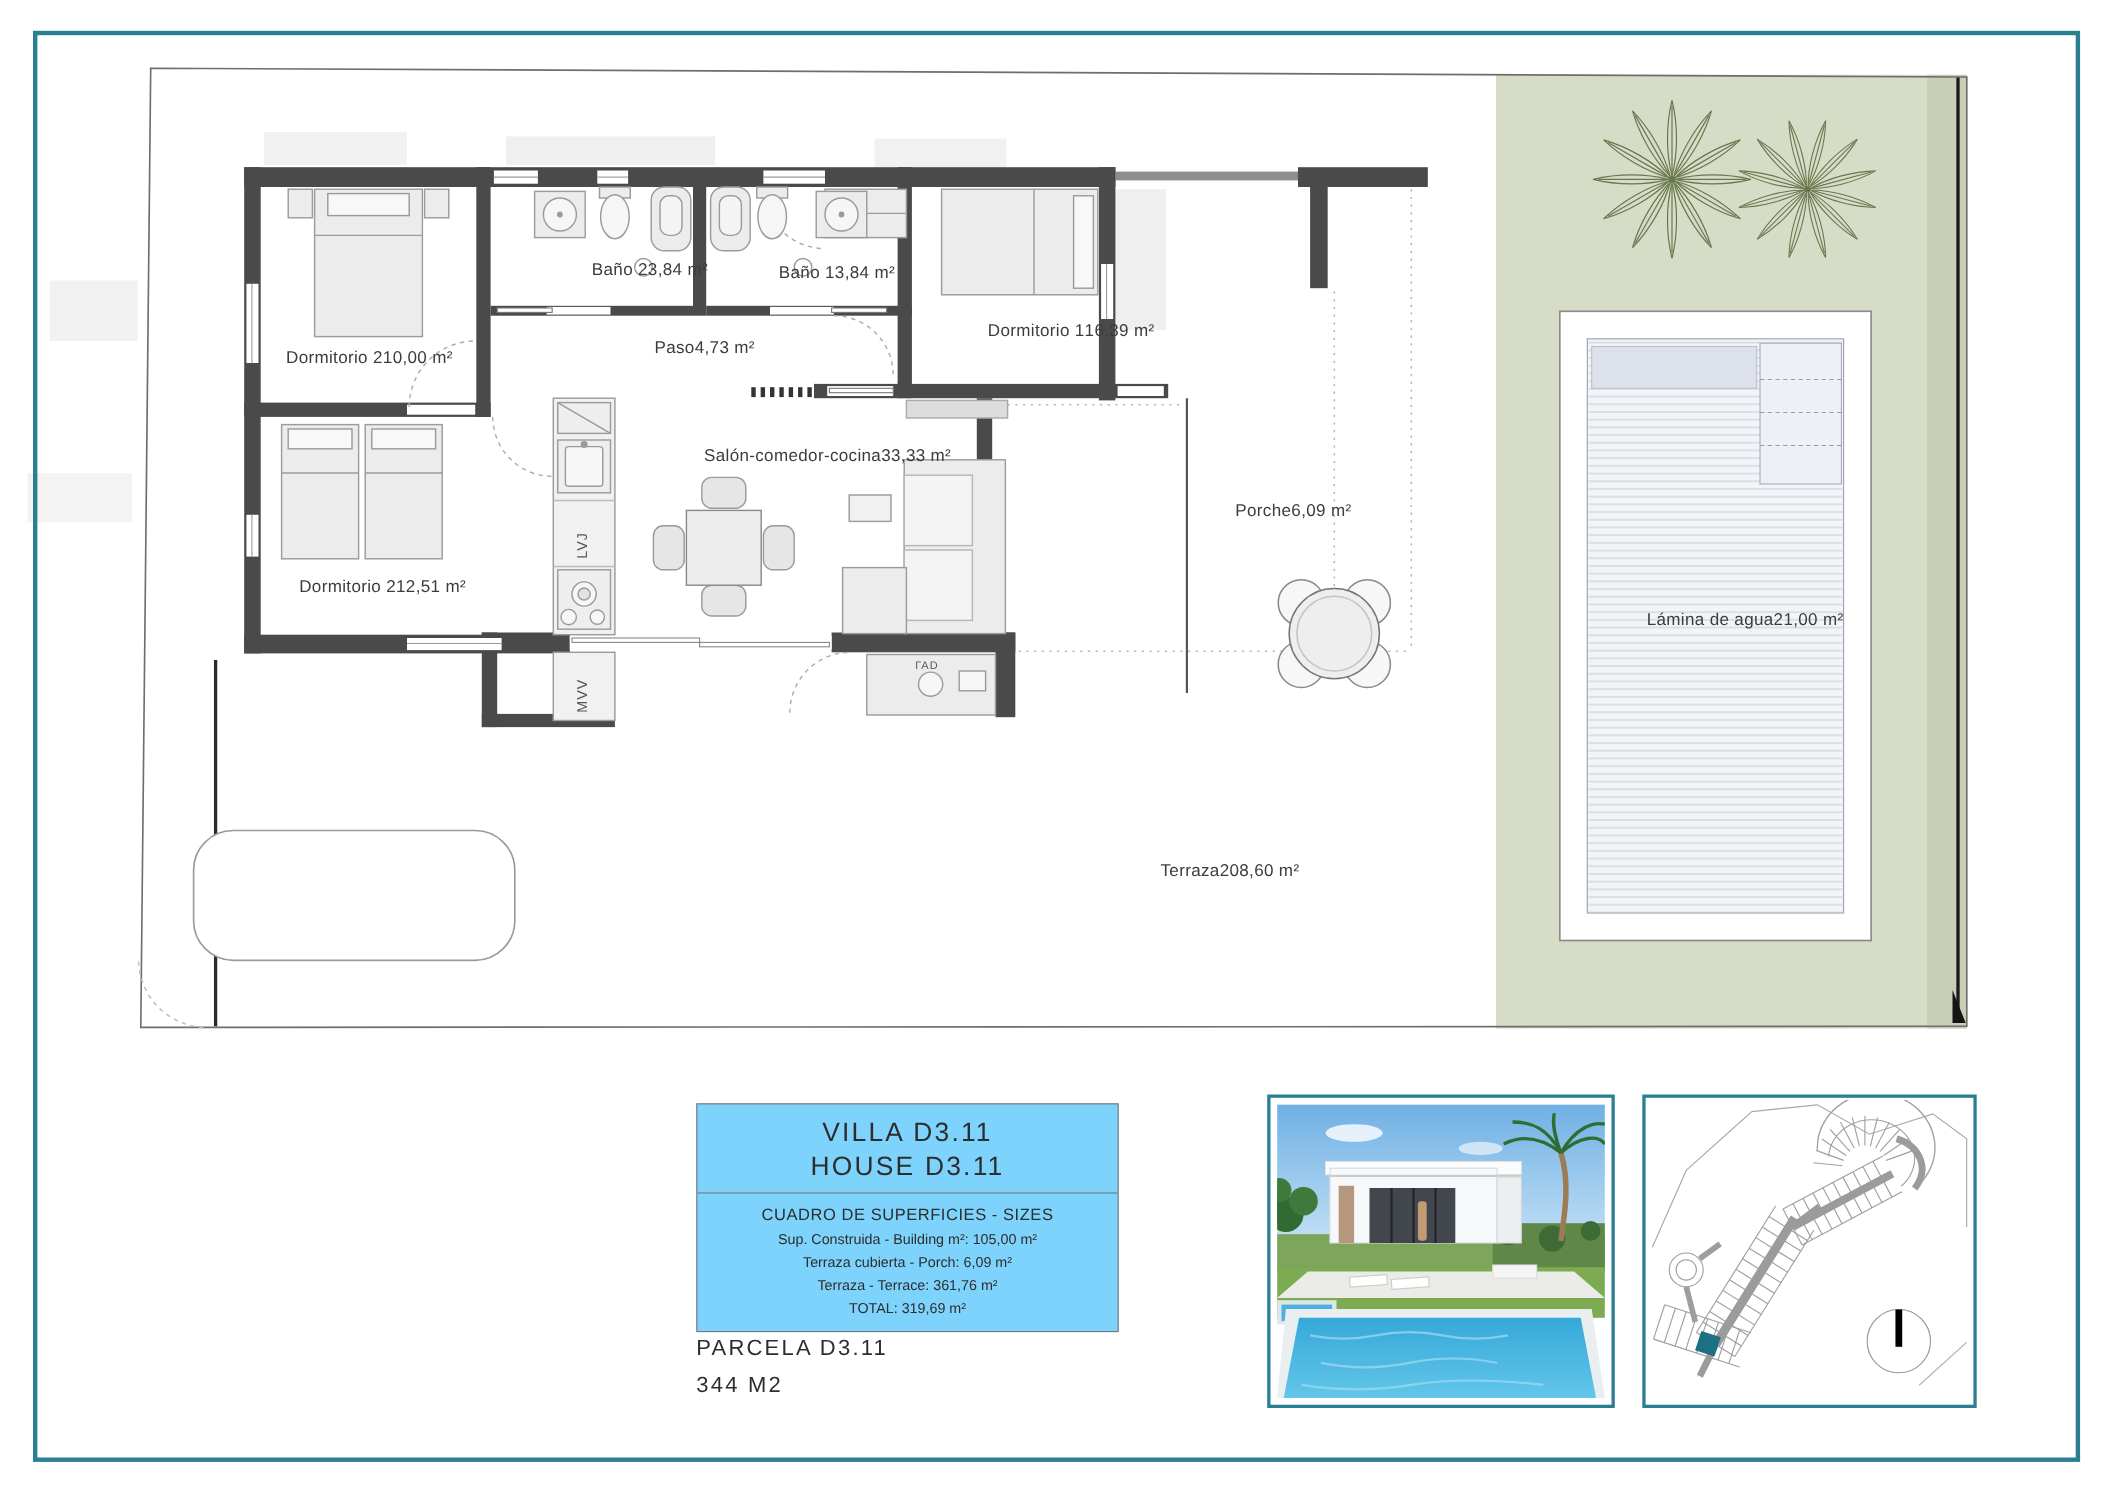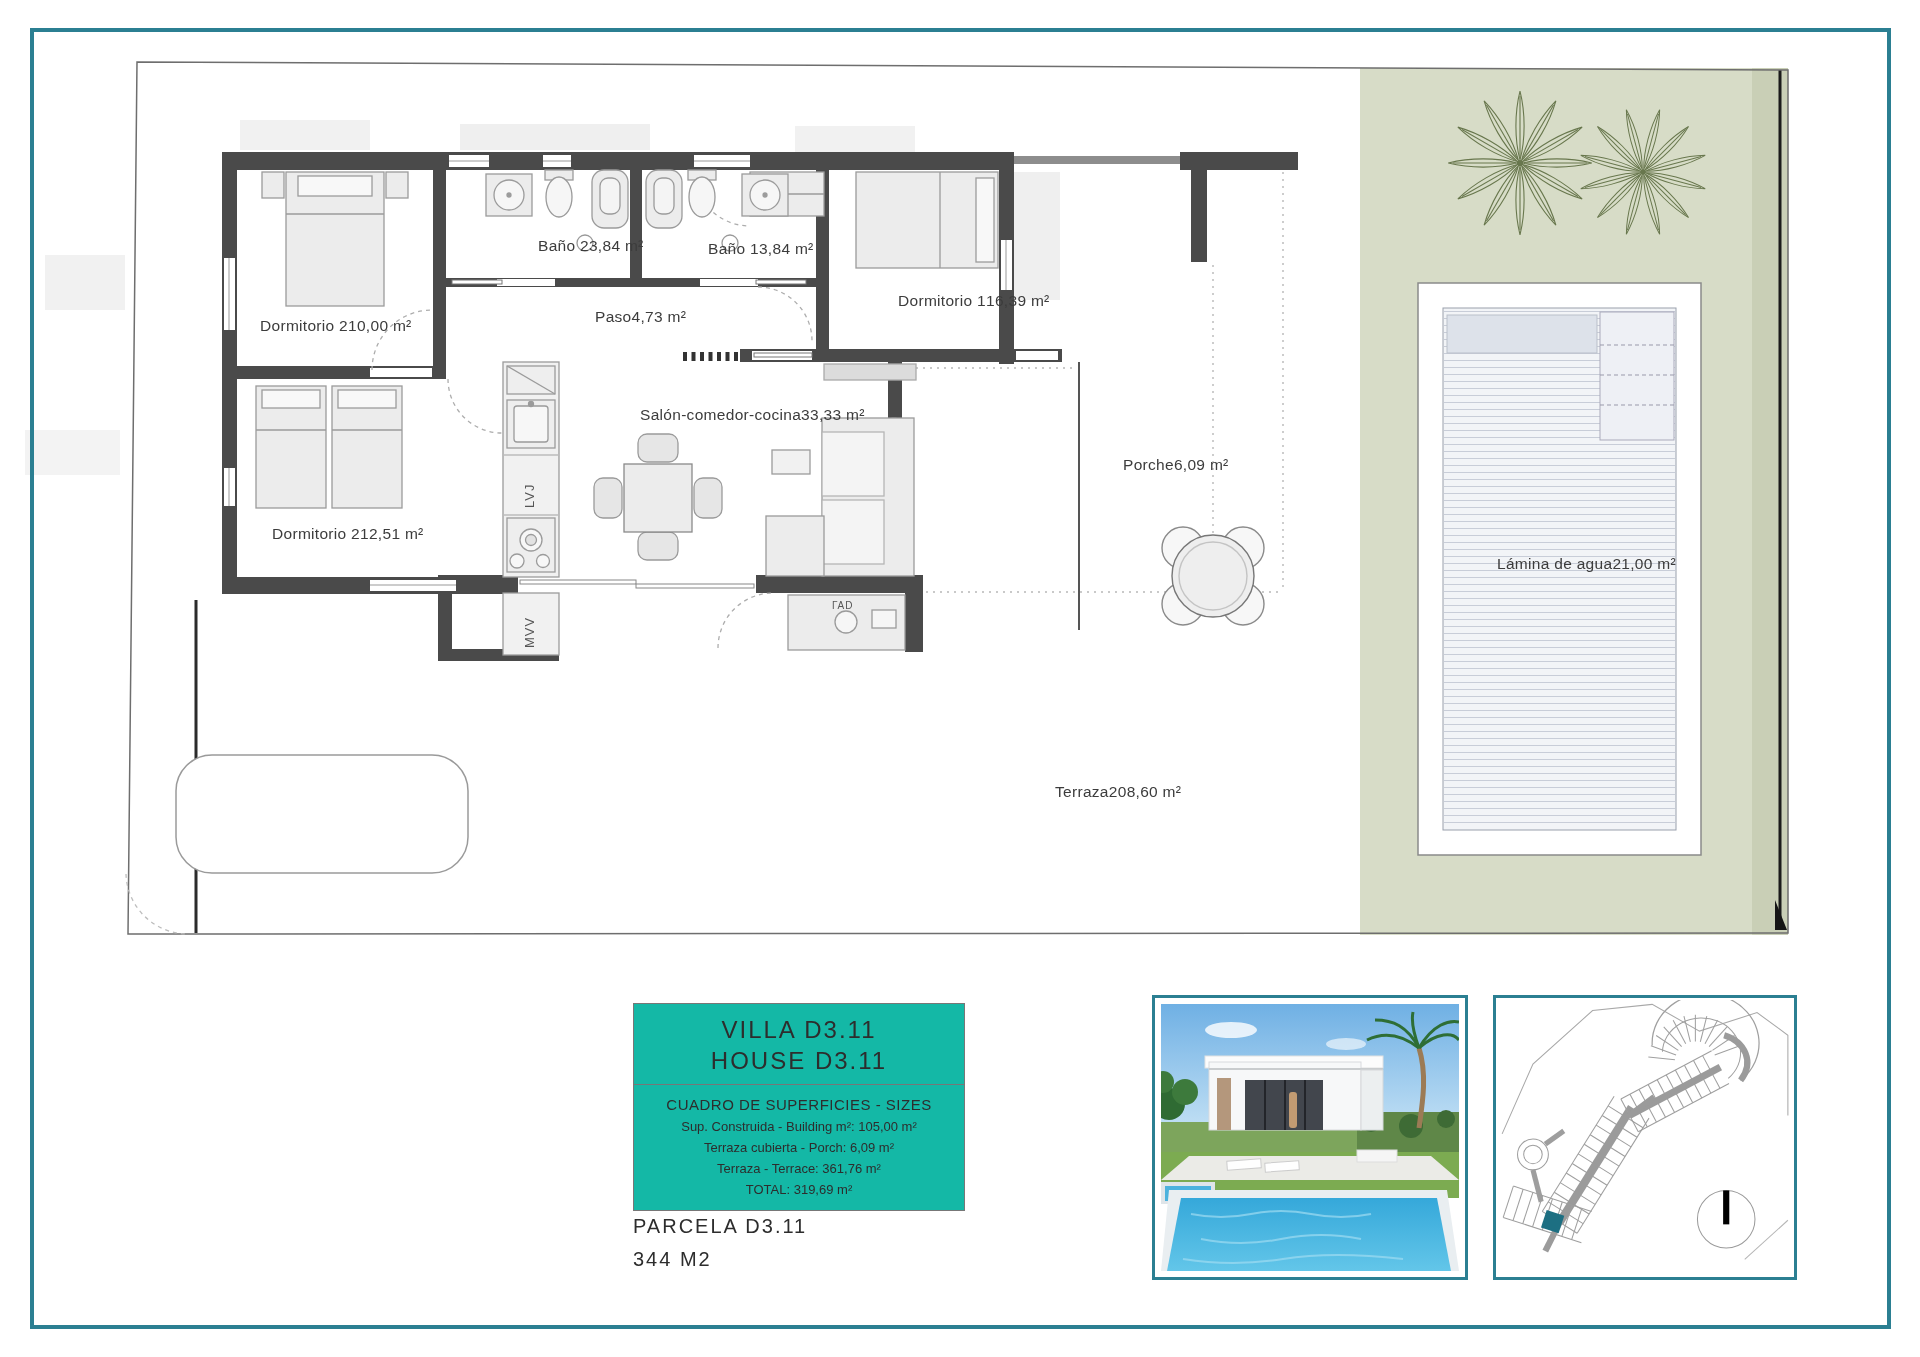--- a/index.html
+++ b/index.html
@@ -14,21 +14,21 @@
   #plan-svg{position:absolute;left:0;top:0;z-index:0}
   .room-label{
     position:absolute;z-index:2;display:flex;flex-direction:row;
     font-size:15.5px;line-height:17px;letter-spacing:.3px;color:#3c3c3c;white-space:nowrap;
   }
   .appliance-label{
     position:absolute;z-index:2;font-size:13px;color:#555;letter-spacing:1px;white-space:nowrap;
   }
   .rot-90{transform:rotate(-90deg);transform-origin:0 0}
   .title-block{
-    position:absolute;left:633px;top:1003px;width:332px;z-index:2;background:#14b8a6;
+    position:absolute;left:633px;top:1003px;width:384px;z-index:2;background:#7dd3fc;
     border:1.5px solid #777;box-sizing:border-box;text-align:center;color:#2d2d2d;
   }
   .tb-top{border-bottom:1.5px solid #777;padding:10px 0 8px}
   .tb-title{font-size:24px;line-height:31px;letter-spacing:2px}
   .tb-bottom{padding:9px 2px 10px}
   .tb-header{font-size:15px;line-height:22px;letter-spacing:.5px}
   .tb-row{font-size:13px;line-height:21px}
   .parcel-label{
     position:absolute;left:633px;top:1210px;width:332px;z-index:2;
     font-size:20px;line-height:33px;letter-spacing:2px;color:#2d2d2d;

